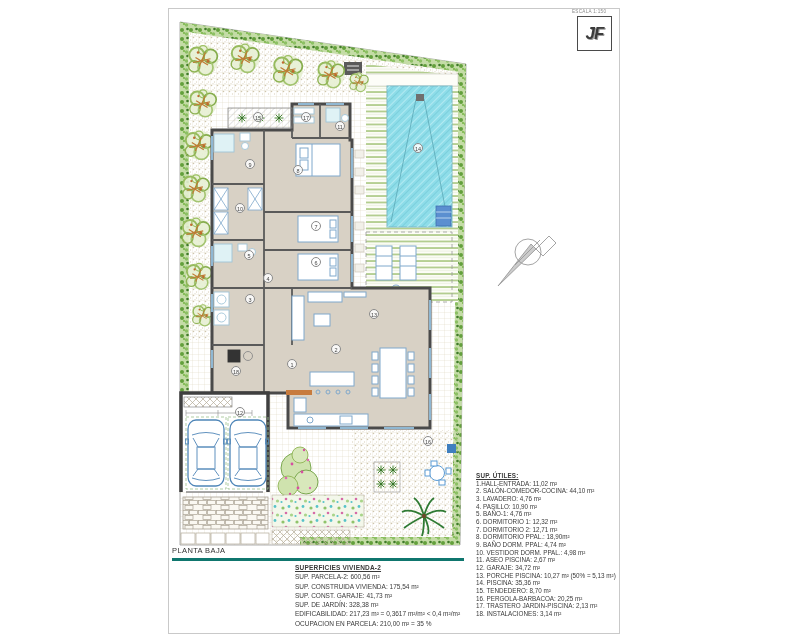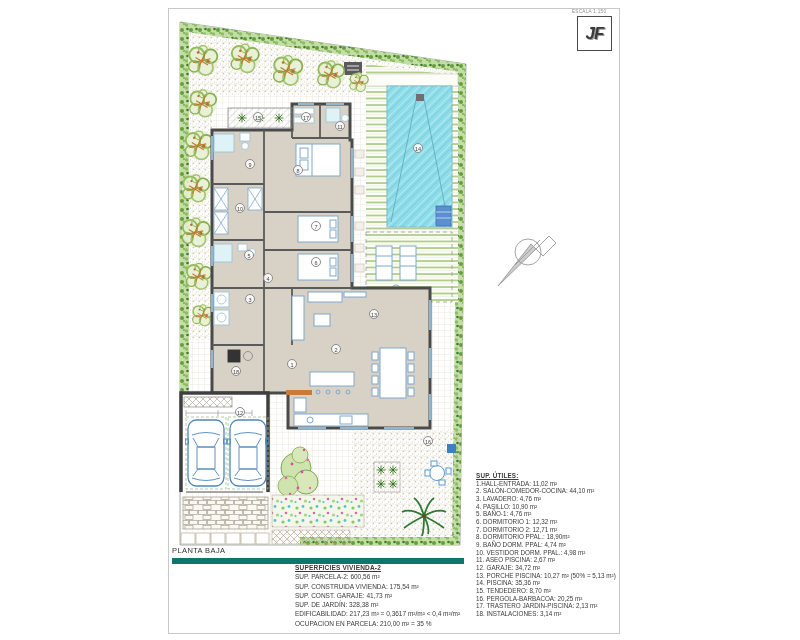--- a/index.html
+++ b/index.html
@@ -13,21 +13,21 @@
   
   .legend{position:absolute;left:476px;top:472px;font-size:6.3px;line-height:7.65px;
           color:#3a3a3a;white-space:nowrap;}
   .legend .t{text-decoration:underline;font-weight:bold;letter-spacing:.2px;}
   
   .superf{position:absolute;left:295px;top:563px;font-size:6.5px;line-height:9.3px;
           color:#3a3a3a;white-space:nowrap;}
   .superf .t{font-weight:bold;text-decoration:underline;letter-spacing:.2px;}
   
   .ptitle{position:absolute;left:172px;top:546px;width:292px;font-size:7.5px;letter-spacing:.4px;
-          color:#333;border-bottom:6px solid #0f766e;padding-bottom:3px;}
+          color:#333;border-bottom:3px solid #0f766e;padding-bottom:3px;}
   
   .scale{position:absolute;left:572px;top:9px;font-size:4.6px;color:#8a8a8a;letter-spacing:.3px;}
   .logo{position:absolute;left:577px;top:16px;width:35px;height:35px;border:1.3px solid #4a4a4a;
         box-sizing:border-box;display:flex;align-items:center;justify-content:center;}
   .logo span{font-weight:900;font-style:italic;font-size:17px;color:#3b3b3b;letter-spacing:-1px;
         text-shadow:1px 1px 0 #9a9a9a;}
   .frame{position:absolute;left:168px;top:8px;width:450px;height:624px;border:0.8px solid #c9c9c9;}
 </style>
 </head>
 <body>

